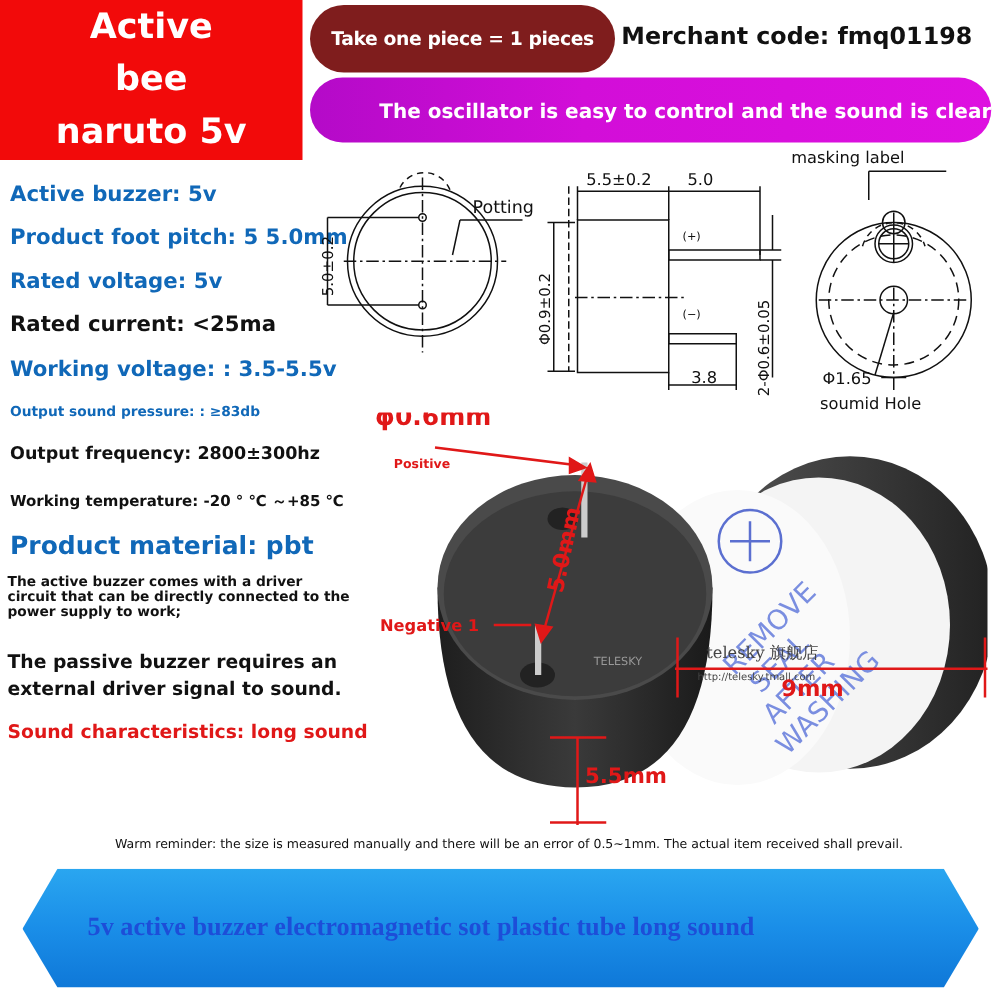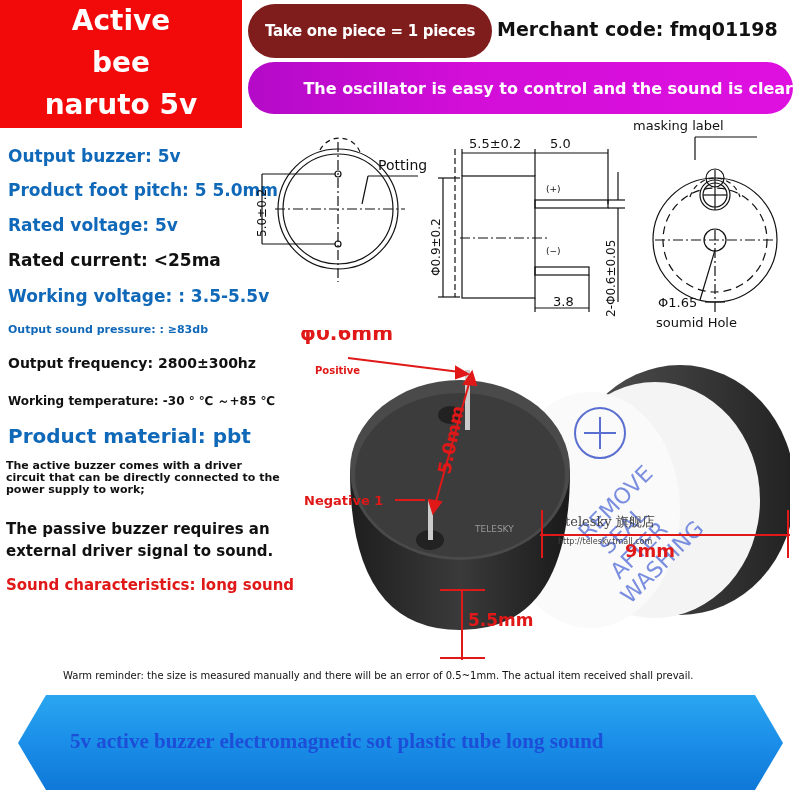--- a/index.html
+++ b/index.html
@@ -8,21 +8,21 @@
   .title-box { left:0; top:0; width:242px; height:128px; background:#f20a0a; color:#fff; font-weight:bold; font-size:28px; line-height:42px; text-align:center; padding-top:0; }
   .title-box div { height:42px; }
   .pill-blue { left:248px; top:4px; width:244px; height:54px; background:#7f1d1d; border-radius:27px; color:#fff; font-weight:bold; font-size:15px; display:flex; align-items:center; justify-content:center; letter-spacing:-0.3px; }
   .merchant { left:497px; top:18px; font-size:19px; font-weight:bold; color:#111; white-space:nowrap; }
   .pill-magenta { left:248px; top:62px; width:545px; height:52px; border-radius:26px; background:linear-gradient(90deg,#b40ac8 0%,#d20ed8 40%,#de10e0 100%); color:#fff; font-weight:bold; font-size:16px; display:flex; align-items:center; justify-content:flex-end; }
   .spec { left:8px; font-weight:bold; white-space:nowrap; }
   .blue { color:#1068b8; }
   .black { color:#111; }
   .red { color:#e01818; }
   .para { left:6px; color:#111; }
-  .warm { left:63px; top:670px; font-size:10px; color:#111; white-space:nowrap; }
+  .warm { left:92px; top:670px; font-size:10px; color:#111; white-space:nowrap; }
   .banner { left:18px; top:695px; width:765px; height:95px; }
   .banner-text { left:70px; top:729px; width:700px; font-size:21px; font-weight:bold; color:#1d4ed8; white-space:nowrap;font-family:Liberation Serif, serif; }
   .dim { font-family:"DejaVu Sans", sans-serif; fill:#111; }
 </style>
 </head>
 <body>
 
 <div class="abs title-box">
   <div>Active</div>
   <div>bee</div>
@@ -30,28 +30,28 @@
 </div>
 
 <div class="abs pill-blue">
   <span>Take one piece = 1 pieces</span>
 </div>
 <div class="abs merchant">Merchant code: fmq01198</div>
 <div class="abs pill-magenta">
   <span>The oscillator is easy to control and the sound is clear</span>
 </div>
 
-<div class="abs spec blue" style="top:146px;font-size:17px;">Output buzzer: 5v</div>
+<div class="abs spec blue" style="top:146px;font-size:17px;">Active buzzer: 5v</div>
 <div class="abs spec blue" style="top:180px;font-size:17px;">Product foot pitch: 5 5.0mm</div>
 <div class="abs spec blue" style="top:215px;font-size:17px;">Rated voltage: 5v</div>
 <div class="abs spec black" style="top:250px;font-size:17px;">Rated current: &lt;25ma</div>
 <div class="abs spec blue" style="top:286px;font-size:17px;">Working voltage: : 3.5-5.5v</div>
 <div class="abs spec blue" style="top:323px;font-size:11px;">Output sound pressure: : ≥83db</div>
 <div class="abs spec black" style="top:355px;font-size:14px;">Output frequency: 2800±300hz</div>
-<div class="abs spec black" style="top:393px;font-size:12px;font-weight:bold;">Working temperature: -30 ° ℃ ～+85 ℃</div>
+<div class="abs spec black" style="top:393px;font-size:12px;font-weight:bold;">Working temperature: -20 ° ℃ ～+85 ℃</div>
 <div class="abs spec blue" style="top:424px;font-size:20px;">Product material: pbt</div>
 
 <div class="abs para" style="top:460px;width:275px;font-size:11px;line-height:12px;font-weight:bold;">The active buzzer comes with a driver circuit that can be directly connected to the power supply to work;</div>
 <div class="abs para" style="top:518px;width:300px;font-size:15px;line-height:22px;font-weight:bold;">The passive buzzer requires an external driver signal to sound.</div>
 <div class="abs spec red" style="top:576px;font-size:15px;left:6px;">Sound characteristics: long sound</div>
 
 <svg class="abs" style="left:250px;top:112px;" width="550" height="220" viewBox="0 0 550 220">
   <g stroke="#111" fill="none" stroke-width="1.2">
 
     <g>

